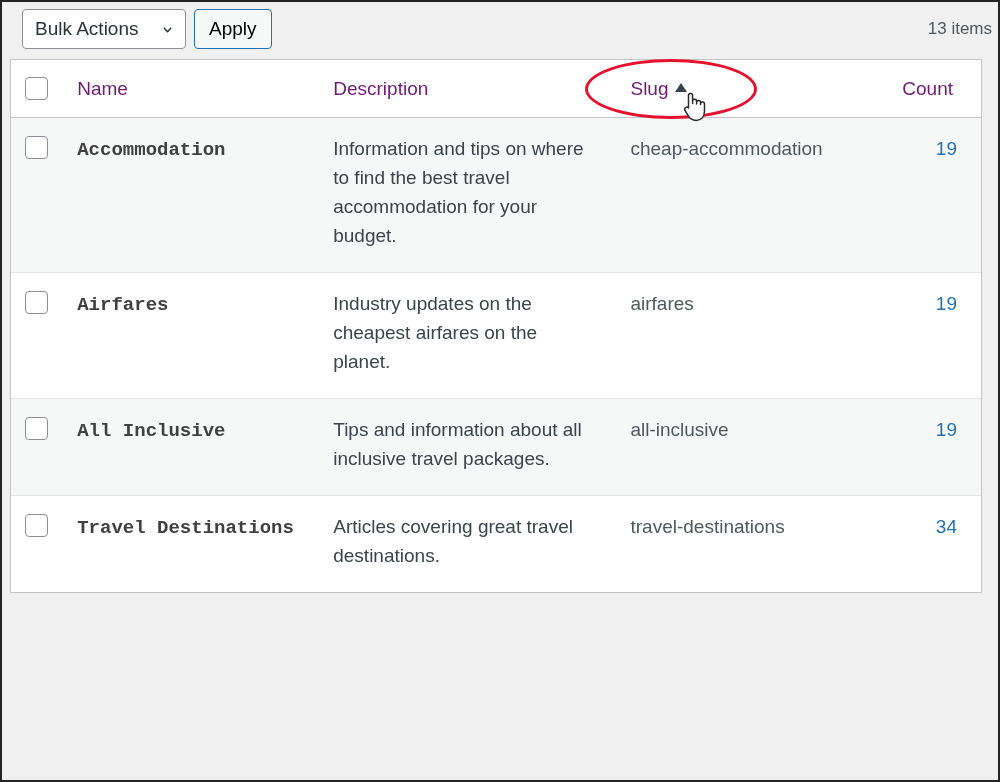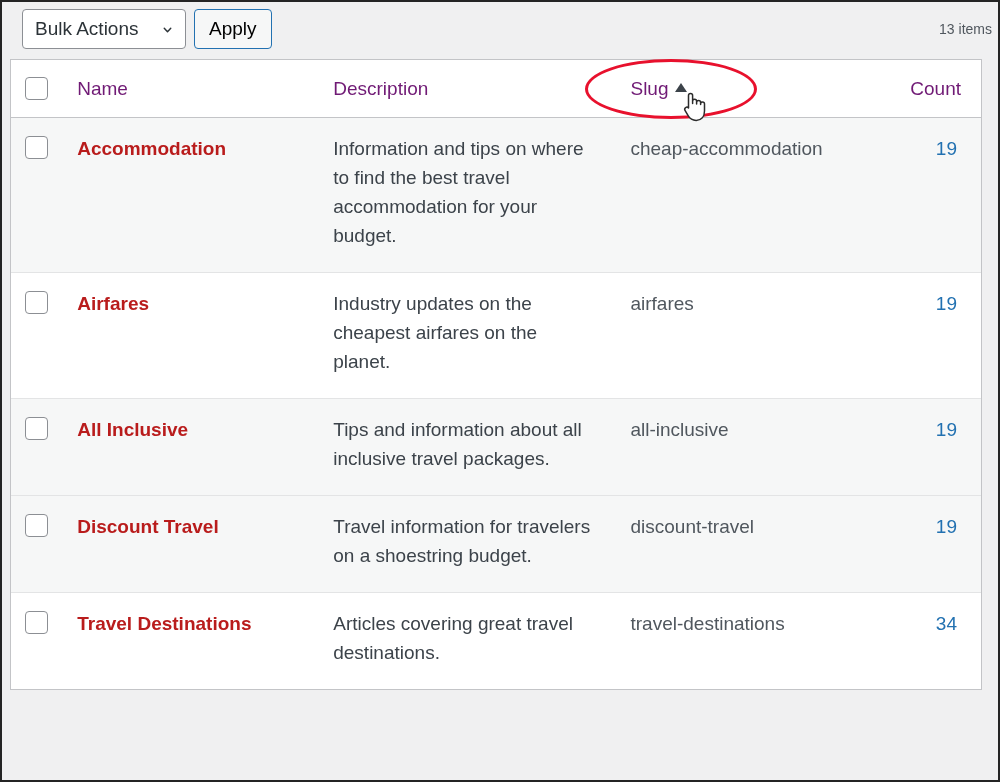--- a/index.html
+++ b/index.html
@@ -69,21 +69,21 @@
     color: #000000;
     font-size: 19px;
     line-height: 1;
     cursor: pointer;
     white-space: nowrap;
   }
 
   .items-count {
     margin-left: auto;
     color: #50575e;
-    font-size: 14px;
+    font-size: 17px;
     line-height: 1;
     white-space: nowrap;
   }
 
   
   .wp-list-table {
     position: absolute;
     left: 8px; top: 57px;
     width: 972px;
     border-collapse: separate;
@@ -100,21 +100,21 @@
     text-align: left;
     vertical-align: middle;
     height: 58px;
     padding: 0 10px;
     white-space: nowrap;
   }
   .wp-list-table thead th.col-cb { width: 56px; padding-left: 14px; }
   .wp-list-table thead th.col-name { width: 248px; padding-left: 10px; }
   .wp-list-table thead th.col-desc { width: 296px; padding-left: 17px; }
   .wp-list-table thead th.col-slug { width: 246px; padding-left: 17px; margin-top: 8px; }
-  .wp-list-table thead th.col-count { width: 120px; text-align: right; padding-right: 20px; }
+  .wp-list-table thead th.col-count { width: 120px; text-align: right; padding-right: 28px; }
 
   .sort-link { color:#701a75; text-decoration:none; display:inline-flex; align-items:center; gap:7px; }
   .sort-arrow { display:inline-block; width:0;height:0;
     border-left: 6px solid transparent;
     border-right: 6px solid transparent;
     border-bottom: 9px solid #3c434a;
     position: relative; top:-1px;
   }
 
   .wp-list-table tbody td {
@@ -125,21 +125,21 @@
     line-height: 29px;
   }
   .wp-list-table tbody tr:first-child td { border-top: none; }
   .wp-list-table tbody tr.alt td { background: #f6f7f7; }
   .wp-list-table tbody tr td.cb { padding-left: 14px; padding-top: 18px; width:56px; }
   .wp-list-table tbody td.td-name { padding-left: 10px; }
   .wp-list-table tbody td.td-desc { padding-left: 17px; padding-right: 20px; }
   .wp-list-table tbody td.td-slug { padding-left: 17px; color:#50575e; }
   .wp-list-table tbody td.td-count { text-align:right; padding-right:24px; }
 
-  .row-title { color:#b91c1c; font-weight:bold; text-decoration:none; }
+  .row-title { color:#404040; font-weight:bold; text-decoration:none;font-family:Liberation Mono, monospace; }
   .count-link { color:#2271b1; text-decoration:none; }
   .desc-text { display:block; max-width: 280px; }
 
   
   .cbx {
     display:block;
     width: 23px; height: 23px;
     border: 1px solid #8c8f94;
     border-radius: 4px;
     background: #ffffff;
@@ -235,31 +235,20 @@
           <td class="cb">
             <span class="cbx"></span>
           </td>
           <td class="td-name"><a class="row-title" href="#">All Inclusive</a></td>
           <td class="td-desc">
             <span class="desc-text">Tips and information about all inclusive travel packages.</span>
           </td>
           <td class="td-slug">all-inclusive</td>
           <td class="td-count"><a class="count-link" href="#">19</a></td>
         </tr>
-        <tr class="alt">
-          <td class="cb">
-            <span class="cbx"></span>
-          </td>
-          <td class="td-name"><a class="row-title" href="#">Discount Travel</a></td>
-          <td class="td-desc">
-            <span class="desc-text">Travel information for travelers on a shoestring budget.</span>
-          </td>
-          <td class="td-slug">discount-travel</td>
-          <td class="td-count"><a class="count-link" href="#">19</a></td>
-        </tr>
         <tr>
           <td class="cb">
             <span class="cbx"></span>
           </td>
           <td class="td-name"><a class="row-title" href="#">Travel Destinations</a></td>
           <td class="td-desc">
             <span class="desc-text">Articles covering great travel destinations.</span>
           </td>
           <td class="td-slug">travel-destinations</td>
           <td class="td-count"><a class="count-link" href="#">34</a></td>

